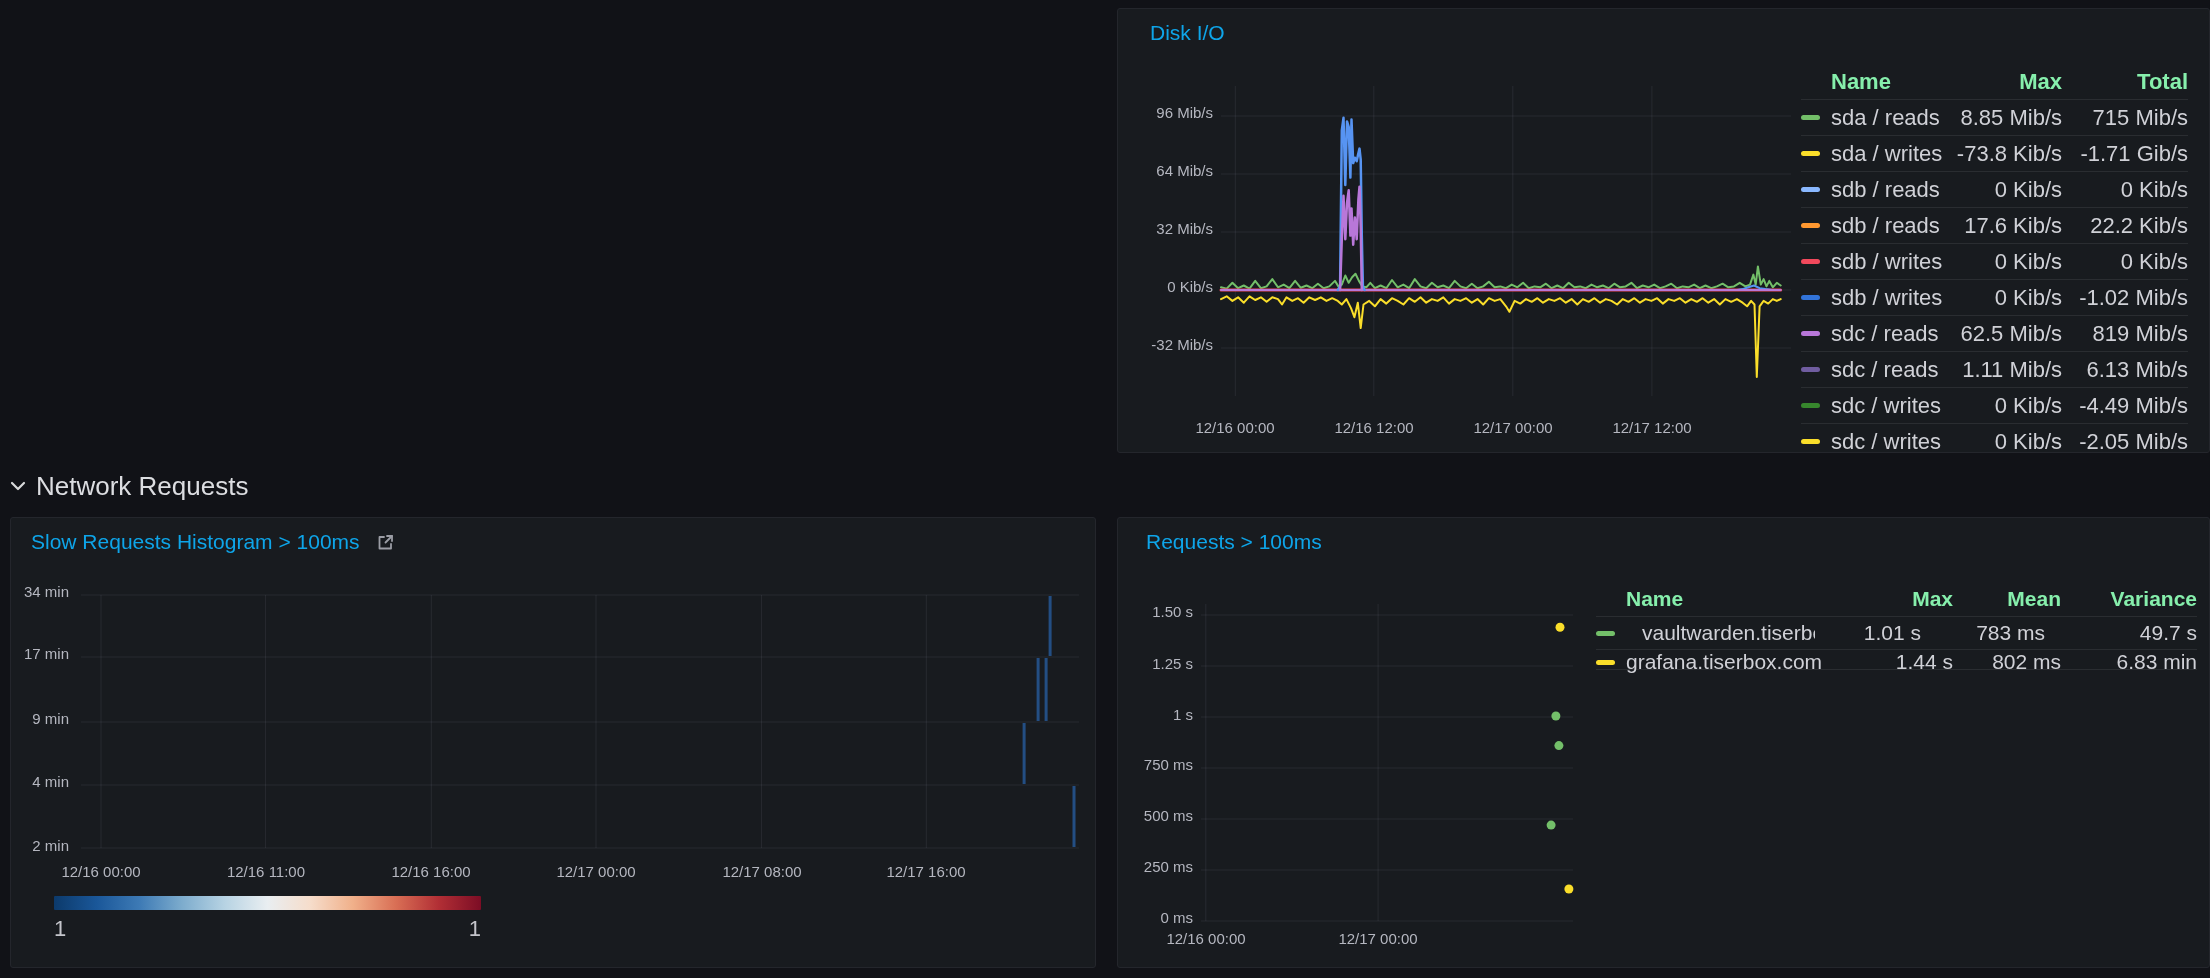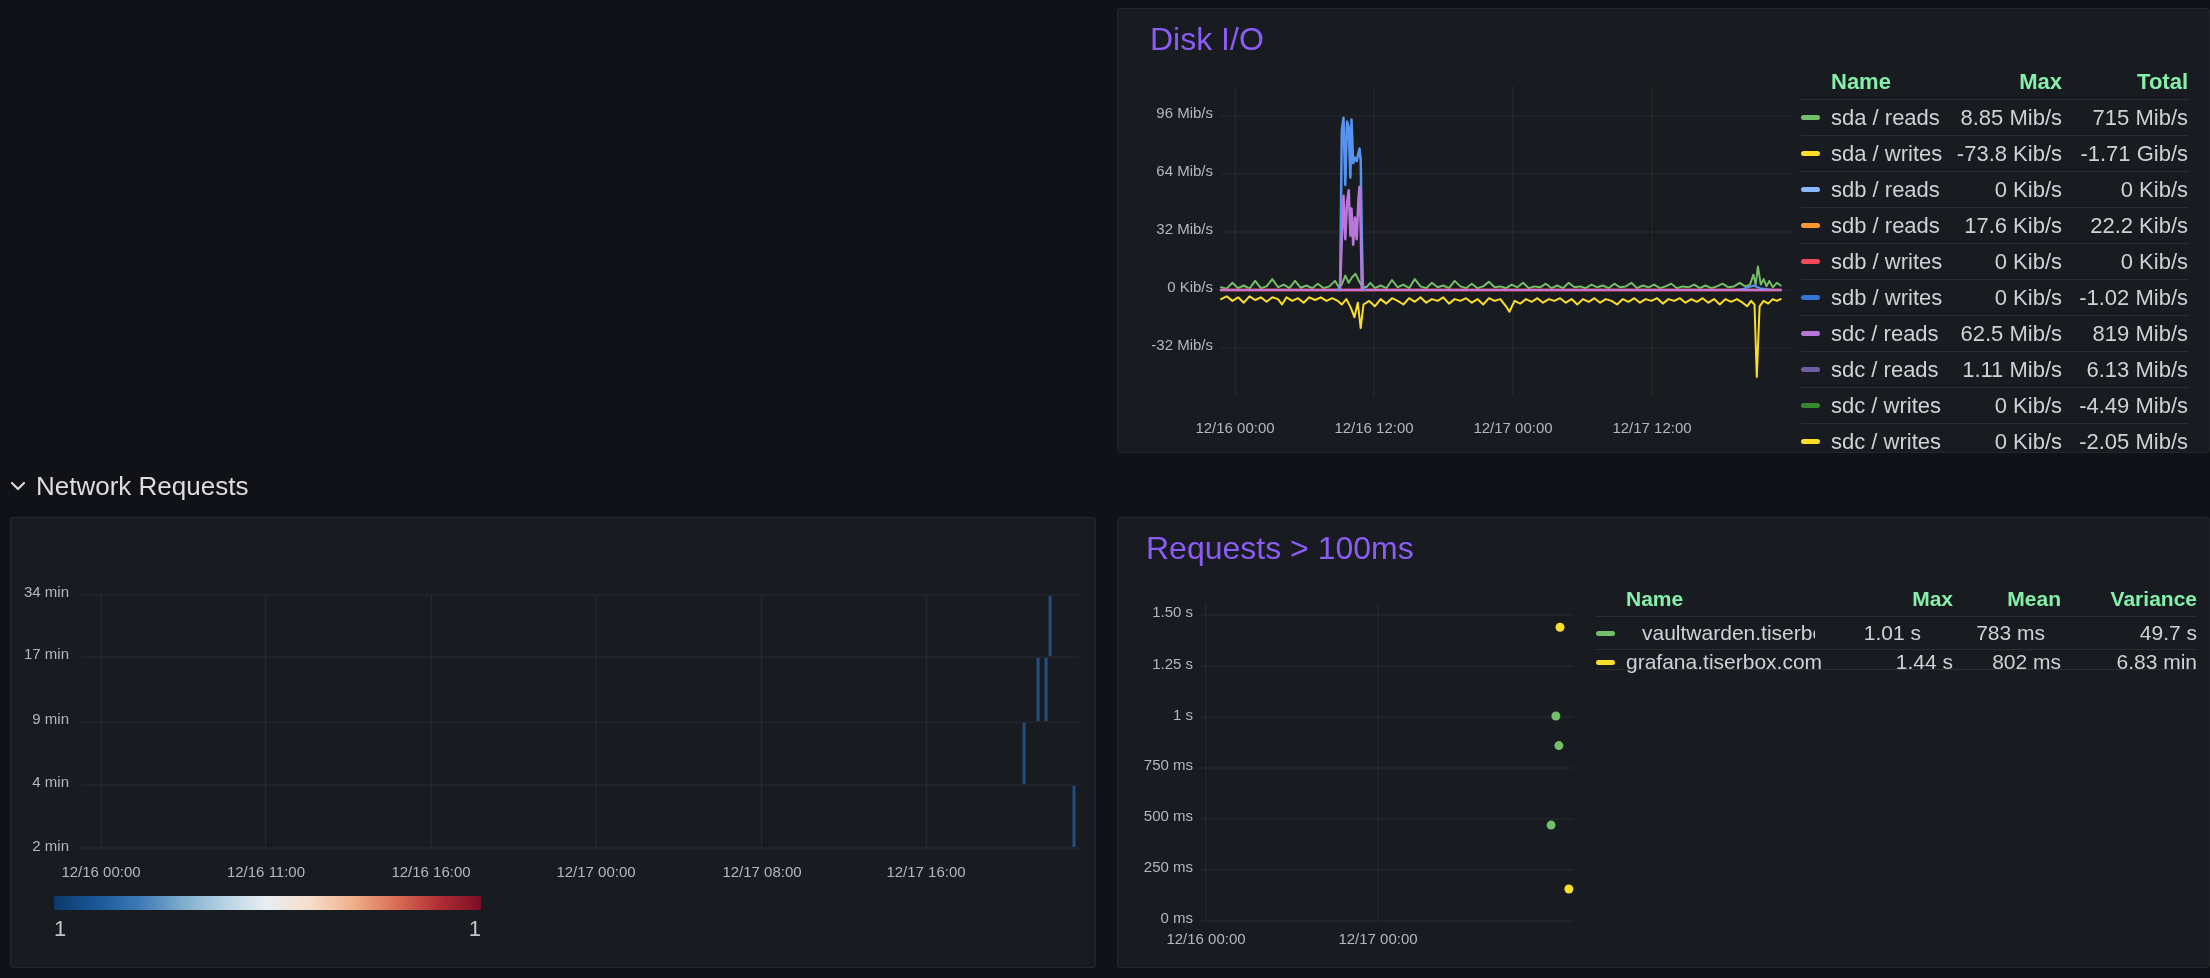--- a/index.html
+++ b/index.html
@@ -12,23 +12,23 @@
     overflow: hidden;
   }
   .panel {
     position: absolute;
     background: #181b1f;
     border: 1px solid #24262c;
     border-radius: 3px;
     overflow: hidden;
   }
   .panel-title {
-    font-size: 32px;
+    font-size: 21px;
     font-weight: 500;
-    color: #8b5cf6;
+    color: #0ea5e9;
     white-space: nowrap;
   }
   .title-row { position: absolute; display: flex; align-items: center; gap: 16px; }
   .axis-label {
     position: absolute;
     font-size: 15px;
     color: #b5b7c0;
     white-space: nowrap;
   }
   .y-label { text-align: right; }
@@ -197,20 +197,30 @@
 <div class="section-row">
   <span class="icon">
     <svg width="16" height="10" viewBox="0 0 16 10">
         <polyline points="2,2 8,8 14,2" fill="none" stroke="#d8d9da" stroke-width="2.2" stroke-linecap="round" stroke-linejoin="round"></polyline>
       </svg>
   </span>
   <span class="section-title">Network Requests</span>
 </div>
 
 <div class="panel" style="left:10px; top:517px; width:1086px; height:451px;">
+  <div class="title-row" style="left:20px; top:12px;">
+    <span class="panel-title">Slow Requests Histogram &gt; 100ms</span>
+    <span class="icon">
+      <svg width="19" height="19" viewBox="0 0 19 19" fill="none" stroke="#9b9da5" stroke-width="1.8" stroke-linecap="round" stroke-linejoin="round">
+        <path d="M8 4 H3.5 V15.5 H15 V11"></path>
+        <path d="M11 3 H16 V8"></path>
+        <path d="M16 3 L9.5 9.5"></path>
+      </svg>
+    </span>
+  </div>
 
   <div class="axis-label y-label" style="left:0; top:65px;  width:58px;">34 min</div>
   <div class="axis-label y-label" style="left:0; top:127px; width:58px;">17 min</div>
   <div class="axis-label y-label" style="left:0; top:192px; width:58px;">9 min</div>
   <div class="axis-label y-label" style="left:0; top:255px; width:58px;">4 min</div>
   <div class="axis-label y-label" style="left:0; top:319px; width:58px;">2 min</div>
 
   <svg id="hist-svg" class="plot" style="left:70px; top:68px;" width="998" height="270" viewBox="0 0 998 270">
       <line x1="0" y1="9" x2="998" y2="9" stroke="rgba(204,204,220,0.09)" stroke-width="1"></line>
       <line x1="0" y1="71" x2="998" y2="71" stroke="rgba(204,204,220,0.09)" stroke-width="1"></line>

